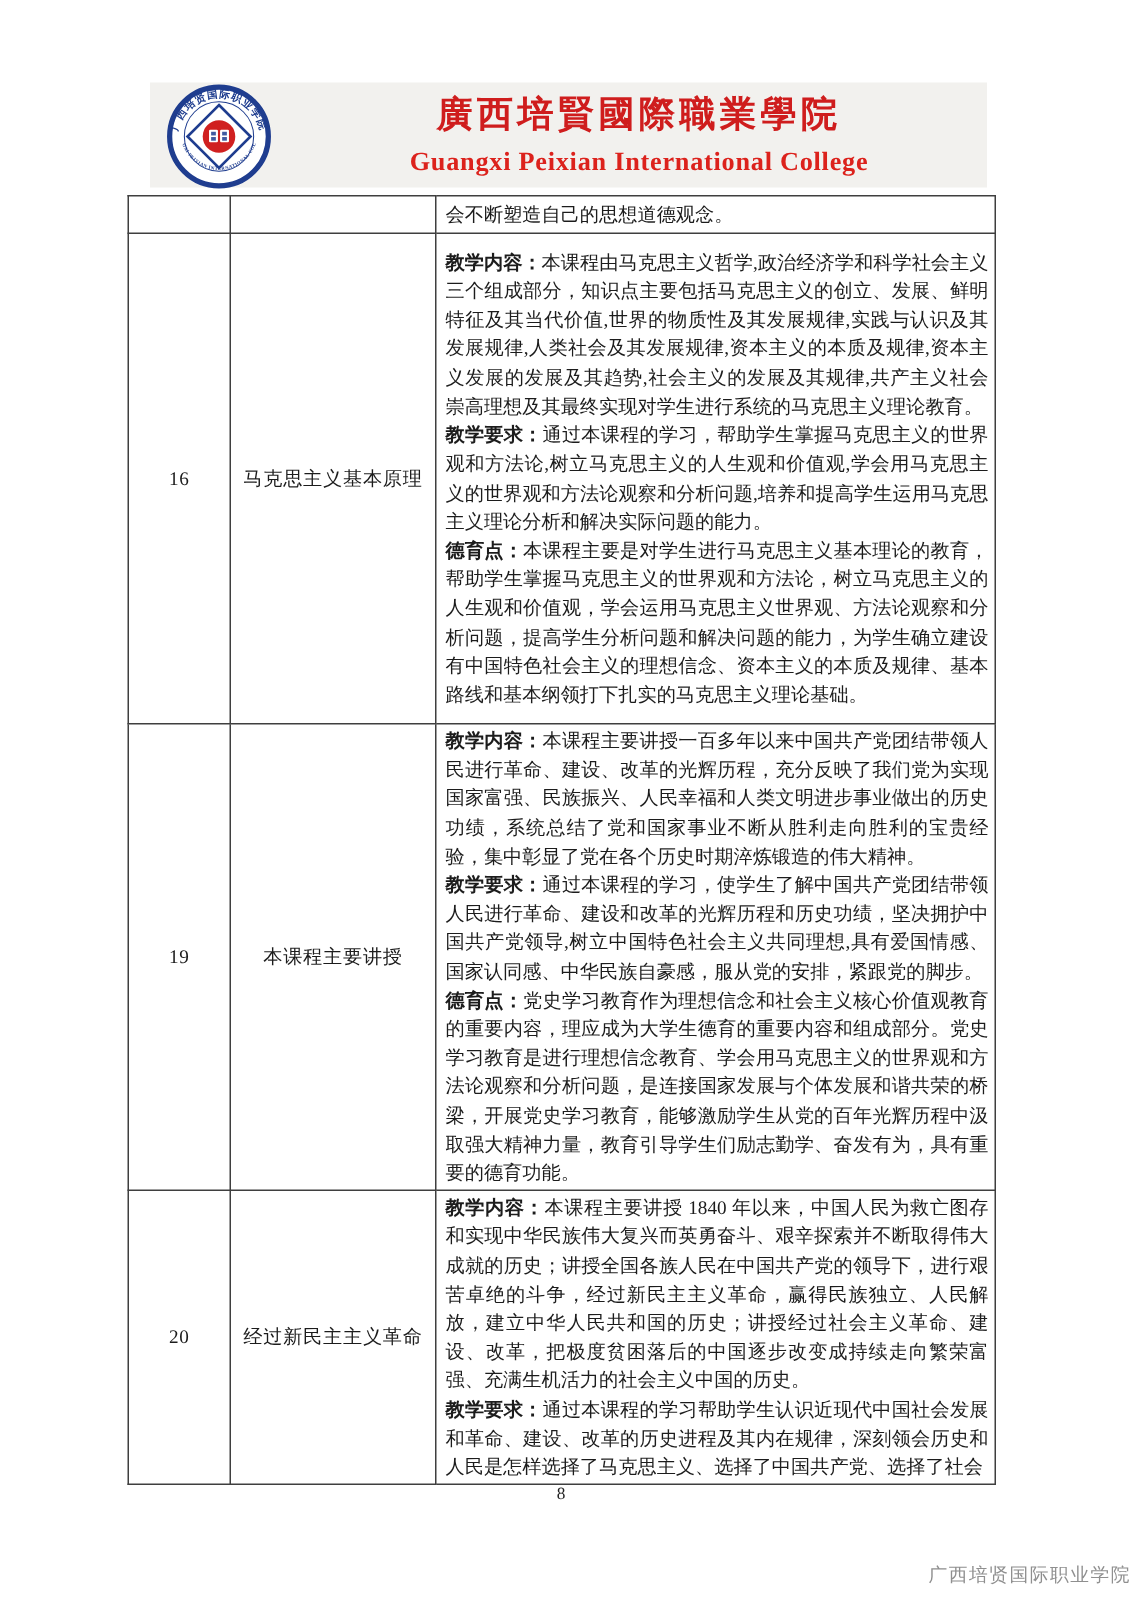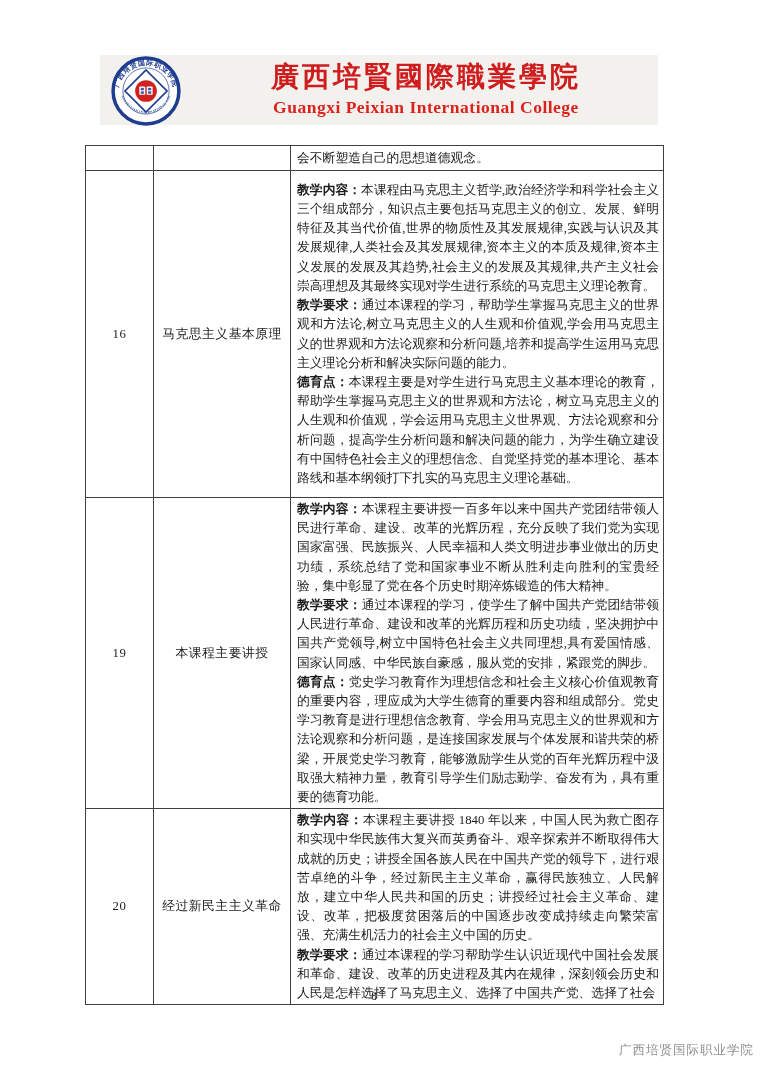--- a/index.html
+++ b/index.html
@@ -9,32 +9,32 @@
     overflow:hidden;
   }
   
   .letterhead{
     position:absolute;left:100px;top:55px;width:558px;height:70px;
     background:#f2f1ee;
   }
   .logo{position:absolute;left:11px;top:1px;width:70px;height:70px;}
   .titles{position:absolute;left:100px;top:2px;width:452px;text-align:center;}
   .title-zh{
-    font-size:28px;font-weight:bold;color:#cf1d1d;letter-spacing:3px;
+    font-size:24px;font-weight:bold;color:#cf1d1d;letter-spacing:3px;
     line-height:40px;white-space:nowrap;
     font-family:"Liberation Serif","DejaVu Serif",serif;
   }
   .title-en{
     font-size:17.5px;font-weight:bold;color:#dc221c;line-height:21px;
     white-space:nowrap;letter-spacing:0.5px;
     font-family:"Liberation Serif","DejaVu Serif",serif;
   }
   
   .course-table{
-    position:absolute;left:85px;top:145px;width:578px;
+    position:absolute;left:85px;top:130px;width:578px;
     border-collapse:collapse;table-layout:fixed;
   }
   .course-table td{
     border:1px solid #3f3f3f;vertical-align:middle;
     font-size:12.8px;
   }
   .col-num{width:68px;}
   .col-name{width:137px;}
   .col-desc{width:373px;}
   .num-cell,.name-cell{text-align:center;letter-spacing:0.5px;}
@@ -105,21 +105,21 @@
         <p><span>会不断塑造自己的思想道德观念。</span></p>
       </td>
     </tr>
 
     <tr class="row-17">
       <td class="num-cell">16</td>
       <td class="name-cell">马克思主义基本原理</td>
       <td class="desc-cell">
         <p><b>教学内容：</b><span>本课程由马克思主义哲学,政治经济学和科学社会主义三个组成部分，知识点主要包括马克思主义的创立、发展、鲜明特征及其当代价值,世界的物质性及其发展规律,实践与认识及其发展规律,人类社会及其发展规律,资本主义的本质及规律,资本主义发展的发展及其趋势,社会主义的发展及其规律,共产主义社会崇高理想及其最终实现对学生进行系统的马克思主义理论教育。</span></p>
         <p><b>教学要求：</b><span>通过本课程的学习，帮助学生掌握马克思主义的世界观和方法论,树立马克思主义的人生观和价值观,学会用马克思主义的世界观和方法论观察和分析问题,培养和提高学生运用马克思主义理论分析和解决实际问题的能力。</span></p>
-        <p><b>德育点：</b><span>本课程主要是对学生进行马克思主义基本理论的教育，帮助学生掌握马克思主义的世界观和方法论，树立马克思主义的人生观和价值观，学会运用马克思主义世界观、方法论观察和分析问题，提高学生分析问题和解决问题的能力，为学生确立建设有中国特色社会主义的理想信念、自觉坚持党的基本理论、基本路线和基本纲领打下扎实的马克思主义理论基础。</span></p>
+        <p><b>德育点：</b><span>本课程主要是对学生进行马克思主义基本理论的教育，帮助学生掌握马克思主义的世界观和方法论，树立马克思主义的人生观和价值观，学会运用马克思主义世界观、方法论观察和分析问题，提高学生分析问题和解决问题的能力，为学生确立建设有中国特色社会主义的理想信念、资本主义的本质及规律、基本路线和基本纲领打下扎实的马克思主义理论基础。</span></p>
       </td>
     </tr>
 
     <tr class="row-18">
       <td class="num-cell">19</td>
       <td class="name-cell">本课程主要讲授</td>
       <td class="desc-cell">
         <p><b>教学内容：</b><span>本课程主要讲授一百多年以来中国共产党团结带领人民进行革命、建设、改革的光辉历程，充分反映了我们党为实现国家富强、民族振兴、人民幸福和人类文明进步事业做出的历史功绩，系统总结了党和国家事业不断从胜利走向胜利的宝贵经验，集中彰显了党在各个历史时期淬炼锻造的伟大精神。</span></p>
         <p><b>教学要求：</b><span>通过本课程的学习，使学生了解中国共产党团结带领人民进行革命、建设和改革的光辉历程和历史功绩，坚决拥护中国共产党领导,树立中国特色社会主义共同理想,具有爱国情感、国家认同感、中华民族自豪感，服从党的安排，紧跟党的脚步。</span></p>
         <p><b>德育点：</b><span>党史学习教育作为理想信念和社会主义核心价值观教育的重要内容，理应成为大学生德育的重要内容和组成部分。党史学习教育是进行理想信念教育、学会用马克思主义的世界观和方法论观察和分析问题，是连接国家发展与个体发展和谐共荣的桥梁，开展党史学习教育，能够激励学生从党的百年光辉历程中汲取强大精神力量，教育引导学生们励志勤学、奋发有为，具有重要的德育功能。</span></p>

